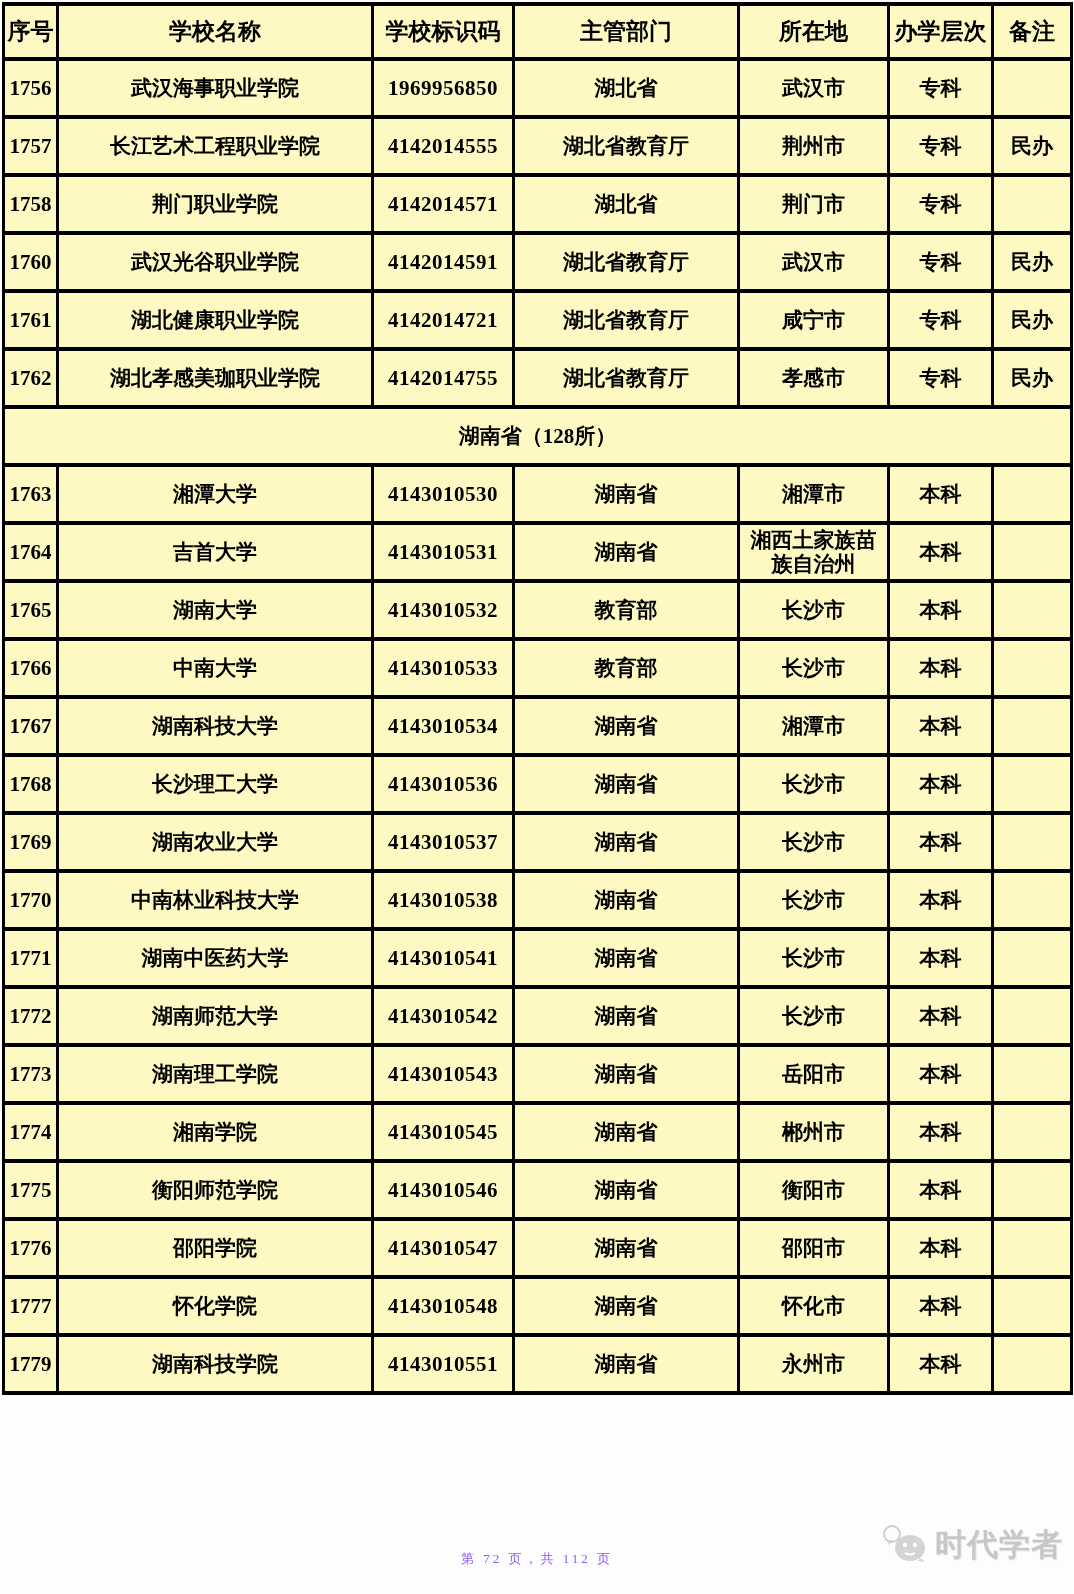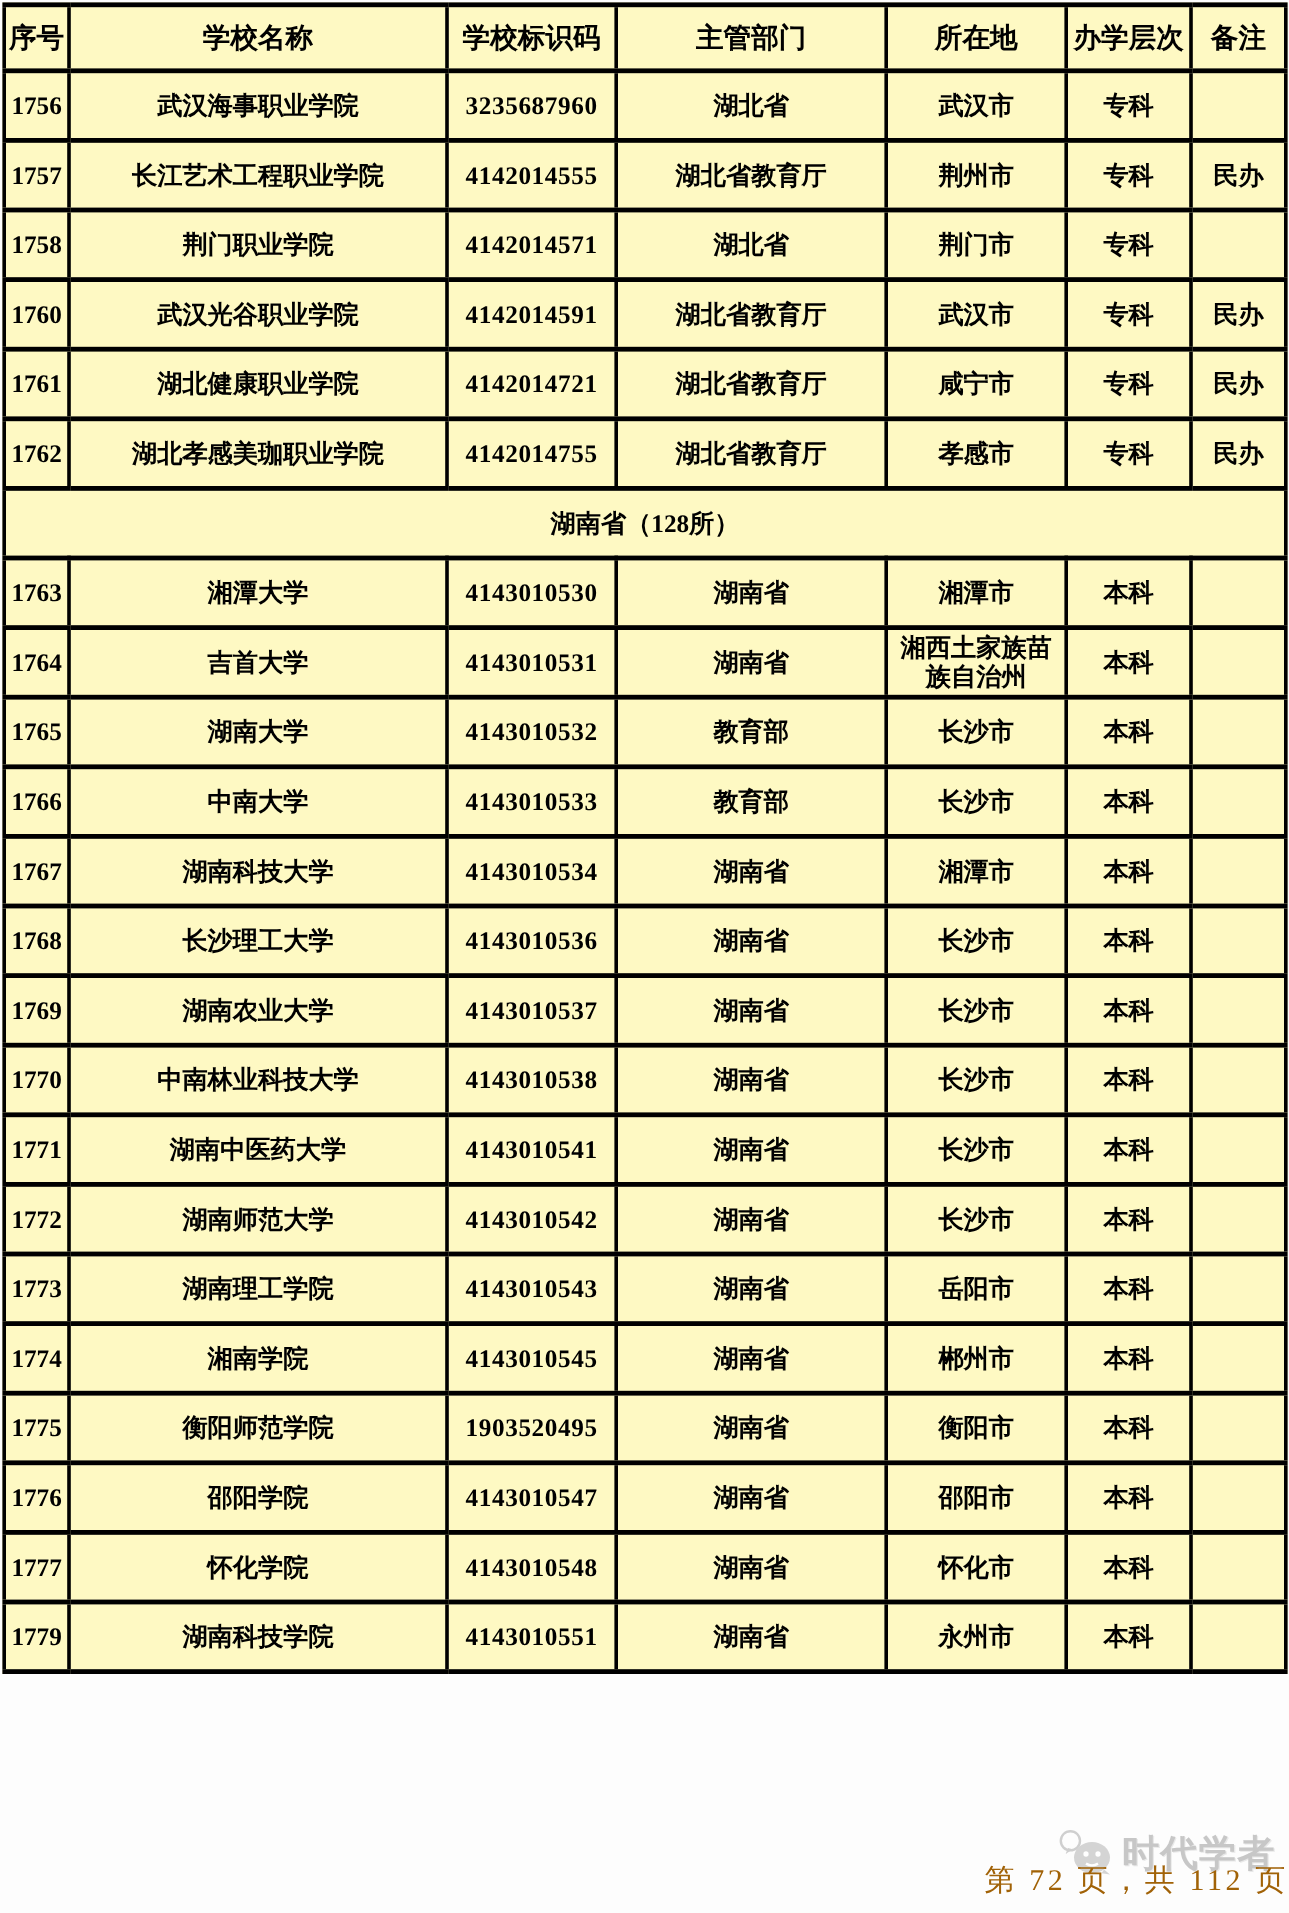--- a/index.html
+++ b/index.html
@@ -40,24 +40,24 @@
   td.section-cell {
     text-align: left;
     padding-left: 6px;
     font-size: 22px;
   }
 
   .page-footer {
     position: absolute;
     left: 0; top: 1550px;
     width: 1074px;
-    text-align: right;
-    font-size: 25px;
+    text-align: center;
+    font-size: 13px;
     letter-spacing: 3px;
-    color: #a16207;
+    color: #8b5cf6;
     font-family: "Liberation Serif", "DejaVu Serif", serif;
   }
 
   .watermark {
     position: absolute;
     left: 882px; top: 1524px;
     display: flex;
     align-items: center;
     gap: 5px;
     color: #c7c7c7;
@@ -92,21 +92,21 @@
       <th>主管部门</th>
       <th>所在地</th>
       <th>办学层次</th>
       <th>备注</th>
     </tr>
   </thead>
   <tbody>
       <tr>
         <td class="cell-index">1756</td>
         <td class="cell-school_name">武汉海事职业学院</td>
-        <td class="cell-school_code">3235687960</td>
+        <td class="cell-school_code">1969956850</td>
         <td class="cell-department">湖北省</td>
         <td class="cell-location">武汉市</td>
         <td class="cell-level">专科</td>
         <td class="cell-remark"></td>
       </tr>
       <tr>
         <td class="cell-index">1757</td>
         <td class="cell-school_name">长江艺术工程职业学院</td>
         <td class="cell-school_code">4142014555</td>
         <td class="cell-department">湖北省教育厅</td>
@@ -257,21 +257,21 @@
         <td class="cell-school_name">湘南学院</td>
         <td class="cell-school_code">4143010545</td>
         <td class="cell-department">湖南省</td>
         <td class="cell-location">郴州市</td>
         <td class="cell-level">本科</td>
         <td class="cell-remark"></td>
       </tr>
       <tr>
         <td class="cell-index">1775</td>
         <td class="cell-school_name">衡阳师范学院</td>
-        <td class="cell-school_code">1903520495</td>
+        <td class="cell-school_code">4143010546</td>
         <td class="cell-department">湖南省</td>
         <td class="cell-location">衡阳市</td>
         <td class="cell-level">本科</td>
         <td class="cell-remark"></td>
       </tr>
       <tr>
         <td class="cell-index">1776</td>
         <td class="cell-school_name">邵阳学院</td>
         <td class="cell-school_code">4143010547</td>
         <td class="cell-department">湖南省</td>

